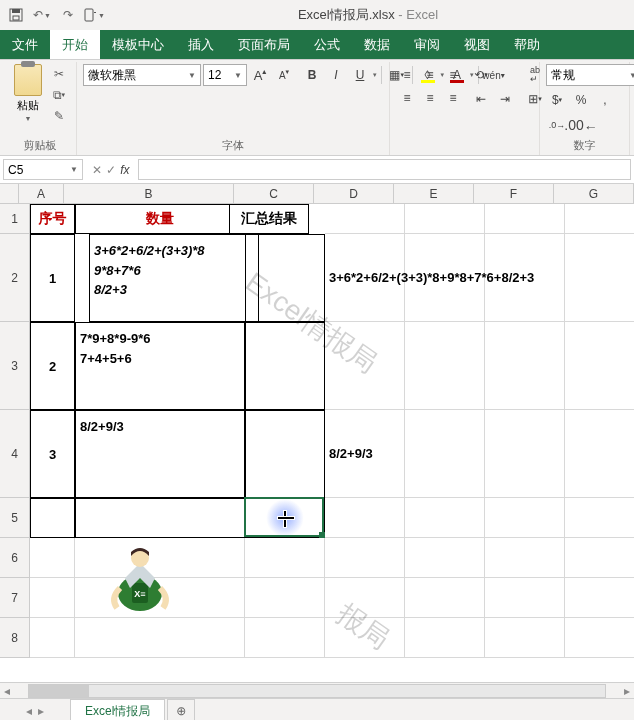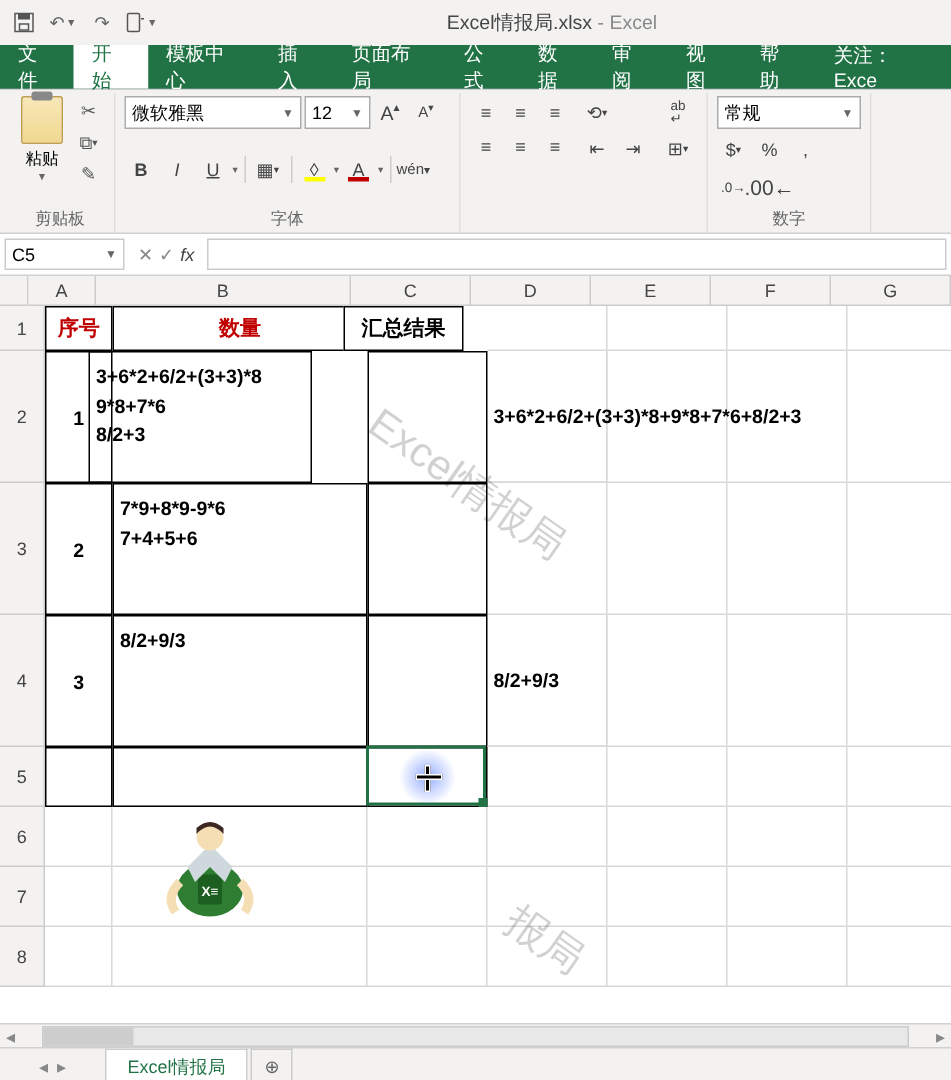--- a/index.html
+++ b/index.html
@@ -24,21 +24,21 @@
 
 .ribbon { background: #f3f2f1; height: 96px; display: flex; border-bottom: 1px solid #d0d0d0; padding: 2px 4px 0 4px; }
 .rgroup { display: flex; flex-direction: column; padding: 0 6px; border-right: 1px solid #e1dfdd; }
 .rgroup-content { flex: 1; display: flex; align-items: flex-start; gap: 2px; padding-top: 2px; }
 .rgroup-label { text-align: center; font-size: 11px; color: #666; padding: 2px 0; position: relative; }
 .paste-big { display: flex; flex-direction: column; align-items: center; width: 36px; gap: 2px; }
 .paste-ico { width: 28px; height: 32px; background: linear-gradient(#f8e8b8,#f0d890); border: 1px solid #c0a050; border-radius: 2px; position: relative; }
 .paste-ico::after { content: ""; position: absolute; top: -4px; left: 6px; width: 14px; height: 6px; background: #888; border-radius: 2px; }
 .clip-right { display: flex; flex-direction: column; gap: 1px; }
 .mini-btn { width: 22px; height: 20px; display: flex; align-items: center; justify-content: center; color: #555; }
-.font-box { display: flex; flex-direction: column; gap: 16px; }
+.font-box { display: flex; flex-direction: row; gap: 6px; }
 .frow { display: flex; gap: 2px; align-items: center; }
 .combo { border: 1px solid #ababab; background: #fff; height: 22px; display: flex; align-items: center; padding: 0 4px; font-size: 12px; gap: 4px; }
 .combo .caret { margin-left: auto; color: #666; font-size: 8px; }
 .ibtn { width: 22px; height: 22px; display: flex; align-items: center; justify-content: center; border: 1px solid transparent; color: #444; font-size: 12px; position: relative; }
 .color-bar { position: absolute; bottom: 2px; left: 3px; right: 3px; height: 3px; }
 .align-grid { display: grid; grid-template-columns: repeat(3, 22px); grid-auto-rows: 22px; gap: 1px; }
 .num-col { display: flex; flex-direction: column; gap: 3px; }
 
 
 .fbar { height: 28px; display: flex; align-items: stretch; border-bottom: 1px solid #d0d0d0; }
@@ -114,21 +114,20 @@
   <div class="rtab file">文件</div>
   <div class="rtab active">开始</div>
   <div class="rtab normal">模板中心</div>
   <div class="rtab normal">插入</div>
   <div class="rtab normal">页面布局</div>
   <div class="rtab normal">公式</div>
   <div class="rtab normal">数据</div>
   <div class="rtab normal">审阅</div>
   <div class="rtab normal">视图</div>
   <div class="rtab normal">帮助</div>
-  <div class="rtab link">关注：Exce</div>
 </div>
 
 <div class="ribbon">
   <div class="rgroup">
     <div class="rgroup-content">
       <div class="paste-big">
         <div class="paste-ico"></div>
         <span style="font-size:11px">粘贴</span>
         <span style="font-size:7px;color:#666">▼</span>
       </div>
@@ -301,21 +300,21 @@
         <div class="cell " style="left: 455px; top: 118px; width: 80px; height: 88px;"></div>
         <div class="cell " style="left: 535px; top: 118px; width: 80px; height: 88px;"></div>
         <div class="cell " style="left: 295px; top: 206px; width: 80px; height: 88px;"></div>
         <div class="cell " style="left: 375px; top: 206px; width: 80px; height: 88px;"></div>
         <div class="cell " style="left: 455px; top: 206px; width: 80px; height: 88px;"></div>
         <div class="cell " style="left: 535px; top: 206px; width: 80px; height: 88px;"></div>
         <div class="cell hdr" style="left: 0px; top: 0px; width: 45px; height: 30px;">序号</div>
         <div class="cell hdr" style="left: 45px; top: 0px; width: 170px; height: 30px;">数量</div>
         <div class="cell hdr black" style="left: 199px; top: 0px; width: 80px; height: 30px;">汇总结果</div>
         <div class="cell boxed center" style="left: 0px; top: 30px; width: 45px; height: 88px;">1</div>
-        <div class="cell boxed wrap" style="left: 29px; top: 30px; width: 149px; height: 88px;">3+6*2+6/2+(3+3)*8<br>9*8+7*6<br>8/2+3</div>
+        <div class="cell boxed wrap" style="left: 59px; top: 30px; width: 170px; height: 88px; font-style: italic;">3+6*2+6/2+(3+3)*8<br>9*8+7*6<br>8/2+3</div>
         <div class="cell boxed" style="left: 215px; top: 30px; width: 80px; height: 88px;"></div>
         <div class="cell " style="left: 295px; top: 30px; width: 80px; height: 88px; font-weight: bold;">3+6*2+6/2+(3+3)*8+9*8+7*6+8/2+3</div>
         <div class="cell boxed center" style="left: 0px; top: 118px; width: 45px; height: 88px;">2</div>
         <div class="cell boxed wrap" style="left: 45px; top: 118px; width: 170px; height: 88px;">7*9+8*9-9*6<br>7+4+5+6</div>
         <div class="cell boxed" style="left: 215px; top: 118px; width: 80px; height: 88px;"></div>
         <div class="cell boxed center" style="left: 0px; top: 206px; width: 45px; height: 88px;">3</div>
         <div class="cell boxed wrap" style="left: 45px; top: 206px; width: 170px; height: 88px;">8/2+9/3</div>
         <div class="cell boxed" style="left: 215px; top: 206px; width: 80px; height: 88px;"></div>
         <div class="cell " style="left: 295px; top: 206px; width: 80px; height: 88px; font-weight: bold;">8/2+9/3</div>
         <div class="cell boxed" style="left: 0px; top: 294px; width: 45px; height: 40px;"></div>

